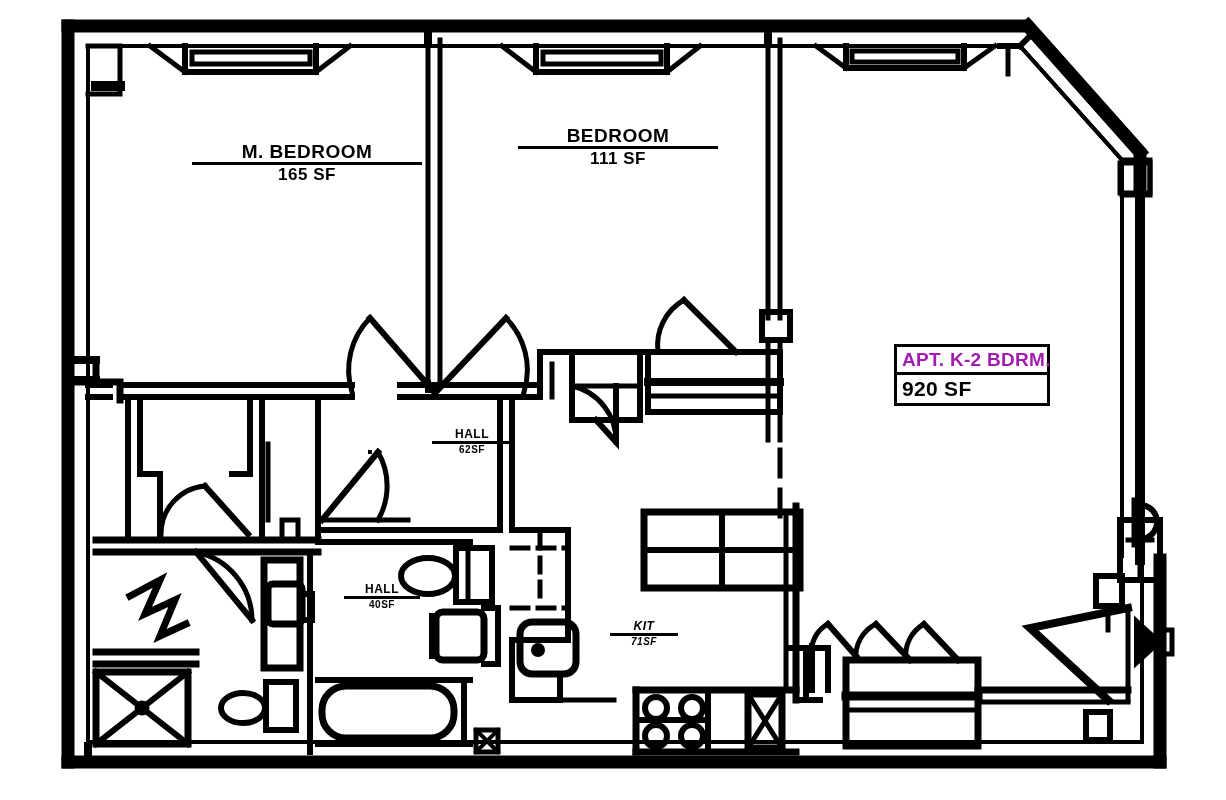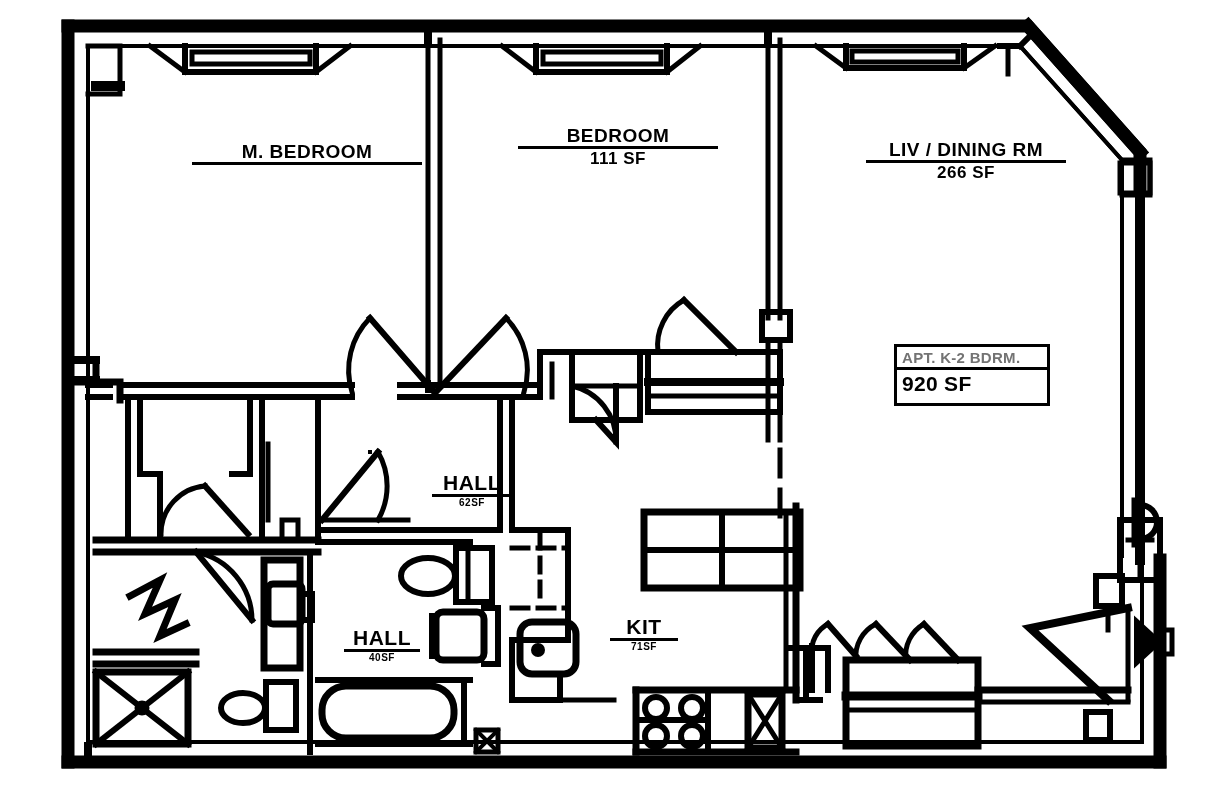--- a/index.html
+++ b/index.html
@@ -9,27 +9,27 @@
   svg#fp{position:absolute;left:0;top:0;width:1226px;height:800px;display:block;}
 
   
   .lbl{position:absolute;text-align:center;color:#000;
        font-family:"Liberation Sans", sans-serif;font-weight:bold;
        letter-spacing:.5px;line-height:1.02;white-space:nowrap;}
   .lbl .rm{display:block;font-size:19px;border-bottom:3px solid #000;
            padding:0 2px 1px 2px;}
   .lbl .sf{display:block;font-size:17px;padding-top:1px;}
 
-  .lbl.small .rm{font-size:21px;margin-top:44px;}
+  .lbl.small .rm{font-size:12px;}
   .lbl.small .sf{font-size:10px;}
 
   
   .titlebox{position:absolute;border:3px solid #000;background:#fff;
             box-sizing:border-box;}
-  .titlebox .t1{display:block;font-size:15px;font-weight:bold;color:#737373;
+  .titlebox .t1{display:block;font-size:19px;font-weight:bold;color:#a21caf;
        padding:2px 5px 1px 5px;border-bottom:3px solid #000;white-space:nowrap;
        font-family:"Liberation Sans", sans-serif;letter-spacing:.3px;}
   .titlebox .t2{display:block;font-size:21px;font-weight:bold;color:#000;
        padding:2px 5px 3px 5px;white-space:nowrap;
        font-family:"Liberation Sans", sans-serif;letter-spacing:.3px;}
 </style>
 </head>
 <body>
 
 <div id="plan">
@@ -273,44 +273,41 @@
       <path d="M96 86 L120 86" stroke-width="10"></path>
 
       <path d="M1000 46 L1020 46" stroke-width="6"></path>
       <path d="M1008 46 L1008 74" stroke-width="5"></path>
 
     </g>
   </svg>
 
   <div class="lbl" style="left:192px;top:142px;width:230px;">
     <span class="rm">M. BEDROOM</span>
+    <span class="sf">165 SF</span>
   </div>
 
   <div class="lbl" style="left:518px;top:126px;width:200px;">
     <span class="rm">BEDROOM</span>
     <span class="sf">111 SF</span>
   </div>
 
-  <div class="lbl" style="left:866px;top:140px;width:200px;">
-    <span class="rm">LIV / DINING RM</span>
-    <span class="sf">266 SF</span>
-  </div>
 
   <div class="lbl small" style="left:432px;top:428px;width:80px;">
     <span class="rm">HALL</span>
     <span class="sf">62SF</span>
   </div>
 
   <div class="lbl small" style="left:344px;top:583px;width:76px;">
     <span class="rm">HALL</span>
     <span class="sf">40SF</span>
   </div>
 
 
-  <div class="lbl small" style="left:610px;top:572px;width:68px;">
+  <div class="lbl small" style="left:610px;top:620px;width:68px;font-style:italic;">
     <span class="rm">KIT</span>
     <span class="sf">71SF</span>
   </div>
 
   <div class="titlebox" style="left:894px;top:344px;width:156px;height:62px;">
     <span class="t1">APT. K-2 BDRM.</span>
     <span class="t2">920 SF</span>
   </div>
 
 </div>

